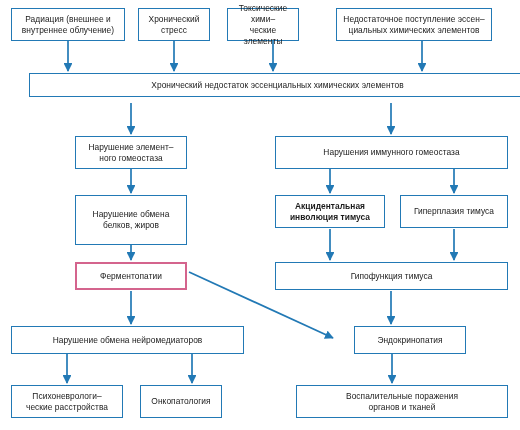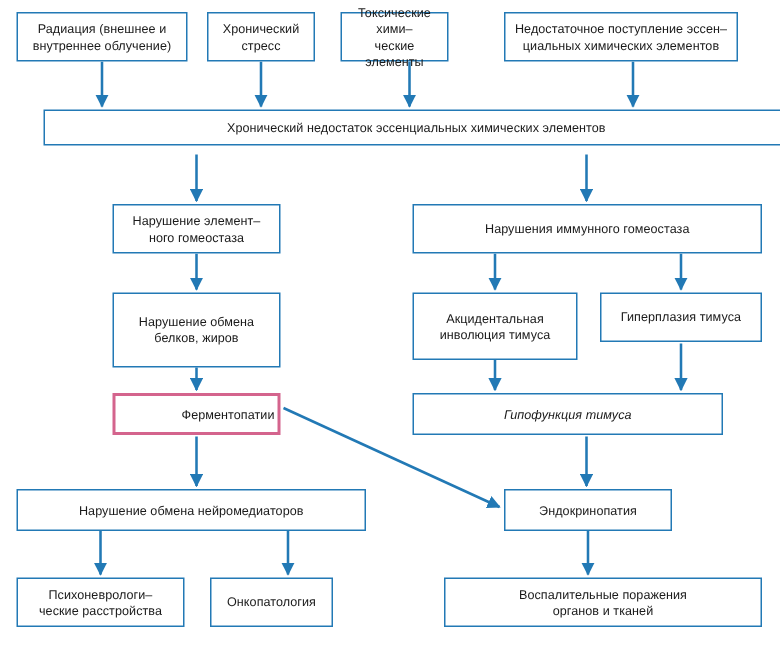--- a/index.html
+++ b/index.html
@@ -36,21 +36,20 @@
     justify-content: center;
     text-align: center;
     color: #1a1a1a;
     font-size: 8.4px;
     line-height: 11px;
     letter-spacing: 0.05px;
     padding: 11px 2px;
   }
   .nodebox.accent {
     border: 2.1px solid #d4648d;
-    justify-content: flex-end;
   }
   .nodebox span {
     display: block;
     white-space: pre-line;
   }
 </style>
 </head>
 <body>
 
 <div id="diagram-root">
@@ -110,37 +109,37 @@
         <span>Нарушение элемент–
 ного гомеостаза</span>
       </div>
       <div class="nodebox" style="left: 275px; top: 136px; width: 233px; height: 33px;">
         <span>Нарушения иммунного гомеостаза</span>
       </div>
       <div class="nodebox" style="left: 75px; top: 195px; width: 112px; height: 50px;">
         <span>Нарушение обмена
 белков, жиров</span>
       </div>
-      <div class="nodebox" style="left: 275px; top: 195px; width: 110px; height: 45px;">
+      <div class="nodebox" style="left: 275px; top: 195px; width: 110px; height: 33px; font-weight: bold;">
         <span>Акцидентальная
 инволюция тимуса</span>
       </div>
       <div class="nodebox" style="left: 400px; top: 195px; width: 108px; height: 33px;">
         <span>Гиперплазия тимуса</span>
       </div>
       <div class="nodebox accent" style="left: 75px; top: 262px; width: 112px; height: 28px;">
         <span>Ферментопатии</span>
       </div>
-      <div class="nodebox" style="left: 275px; top: 262px; width: 207px; height: 28px; font-style: italic;">
+      <div class="nodebox" style="left: 275px; top: 262px; width: 233px; height: 28px;">
         <span>Гипофункция тимуса</span>
       </div>
       <div class="nodebox" style="left: 11px; top: 326px; width: 233px; height: 28px;">
         <span>Нарушение обмена нейромедиаторов</span>
       </div>
-      <div class="nodebox" style="left: 336px; top: 326px; width: 112px; height: 28px;">
+      <div class="nodebox" style="left: 354px; top: 326px; width: 112px; height: 28px;">
         <span>Эндокринопатия</span>
       </div>
       <div class="nodebox" style="left: 11px; top: 385px; width: 112px; height: 33px;">
         <span>Психоневрологи–
 ческие расстройства</span>
       </div>
       <div class="nodebox" style="left: 140px; top: 385px; width: 82px; height: 33px;">
         <span>Онкопатология</span>
       </div>
       <div class="nodebox" style="left: 296px; top: 385px; width: 212px; height: 33px;">

